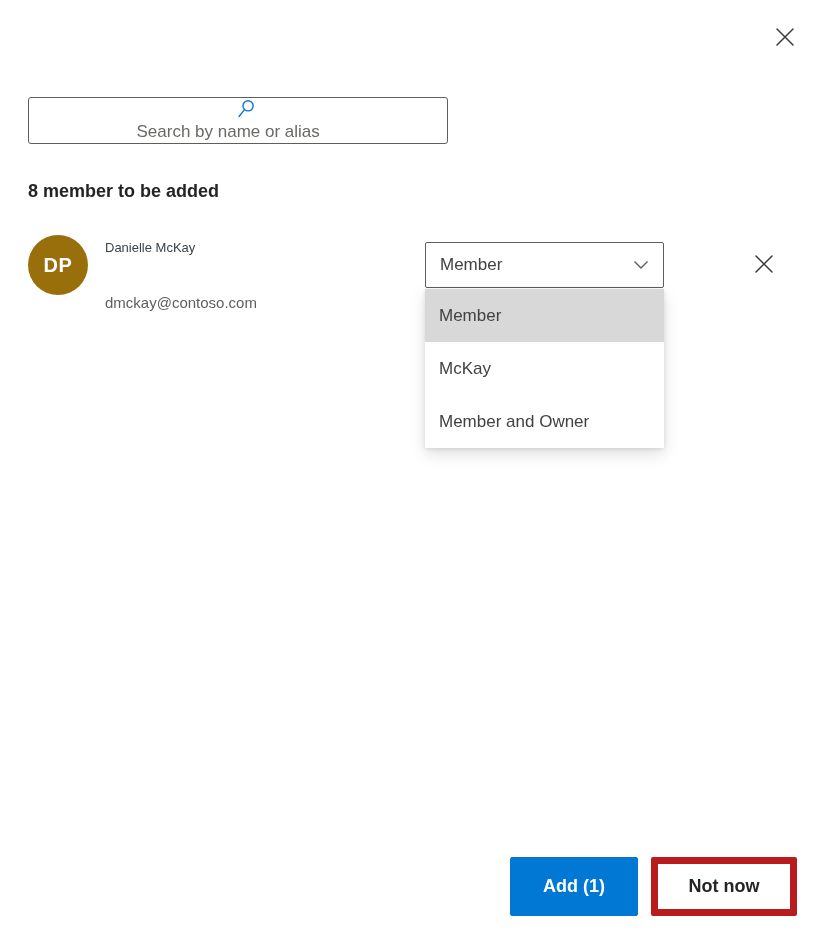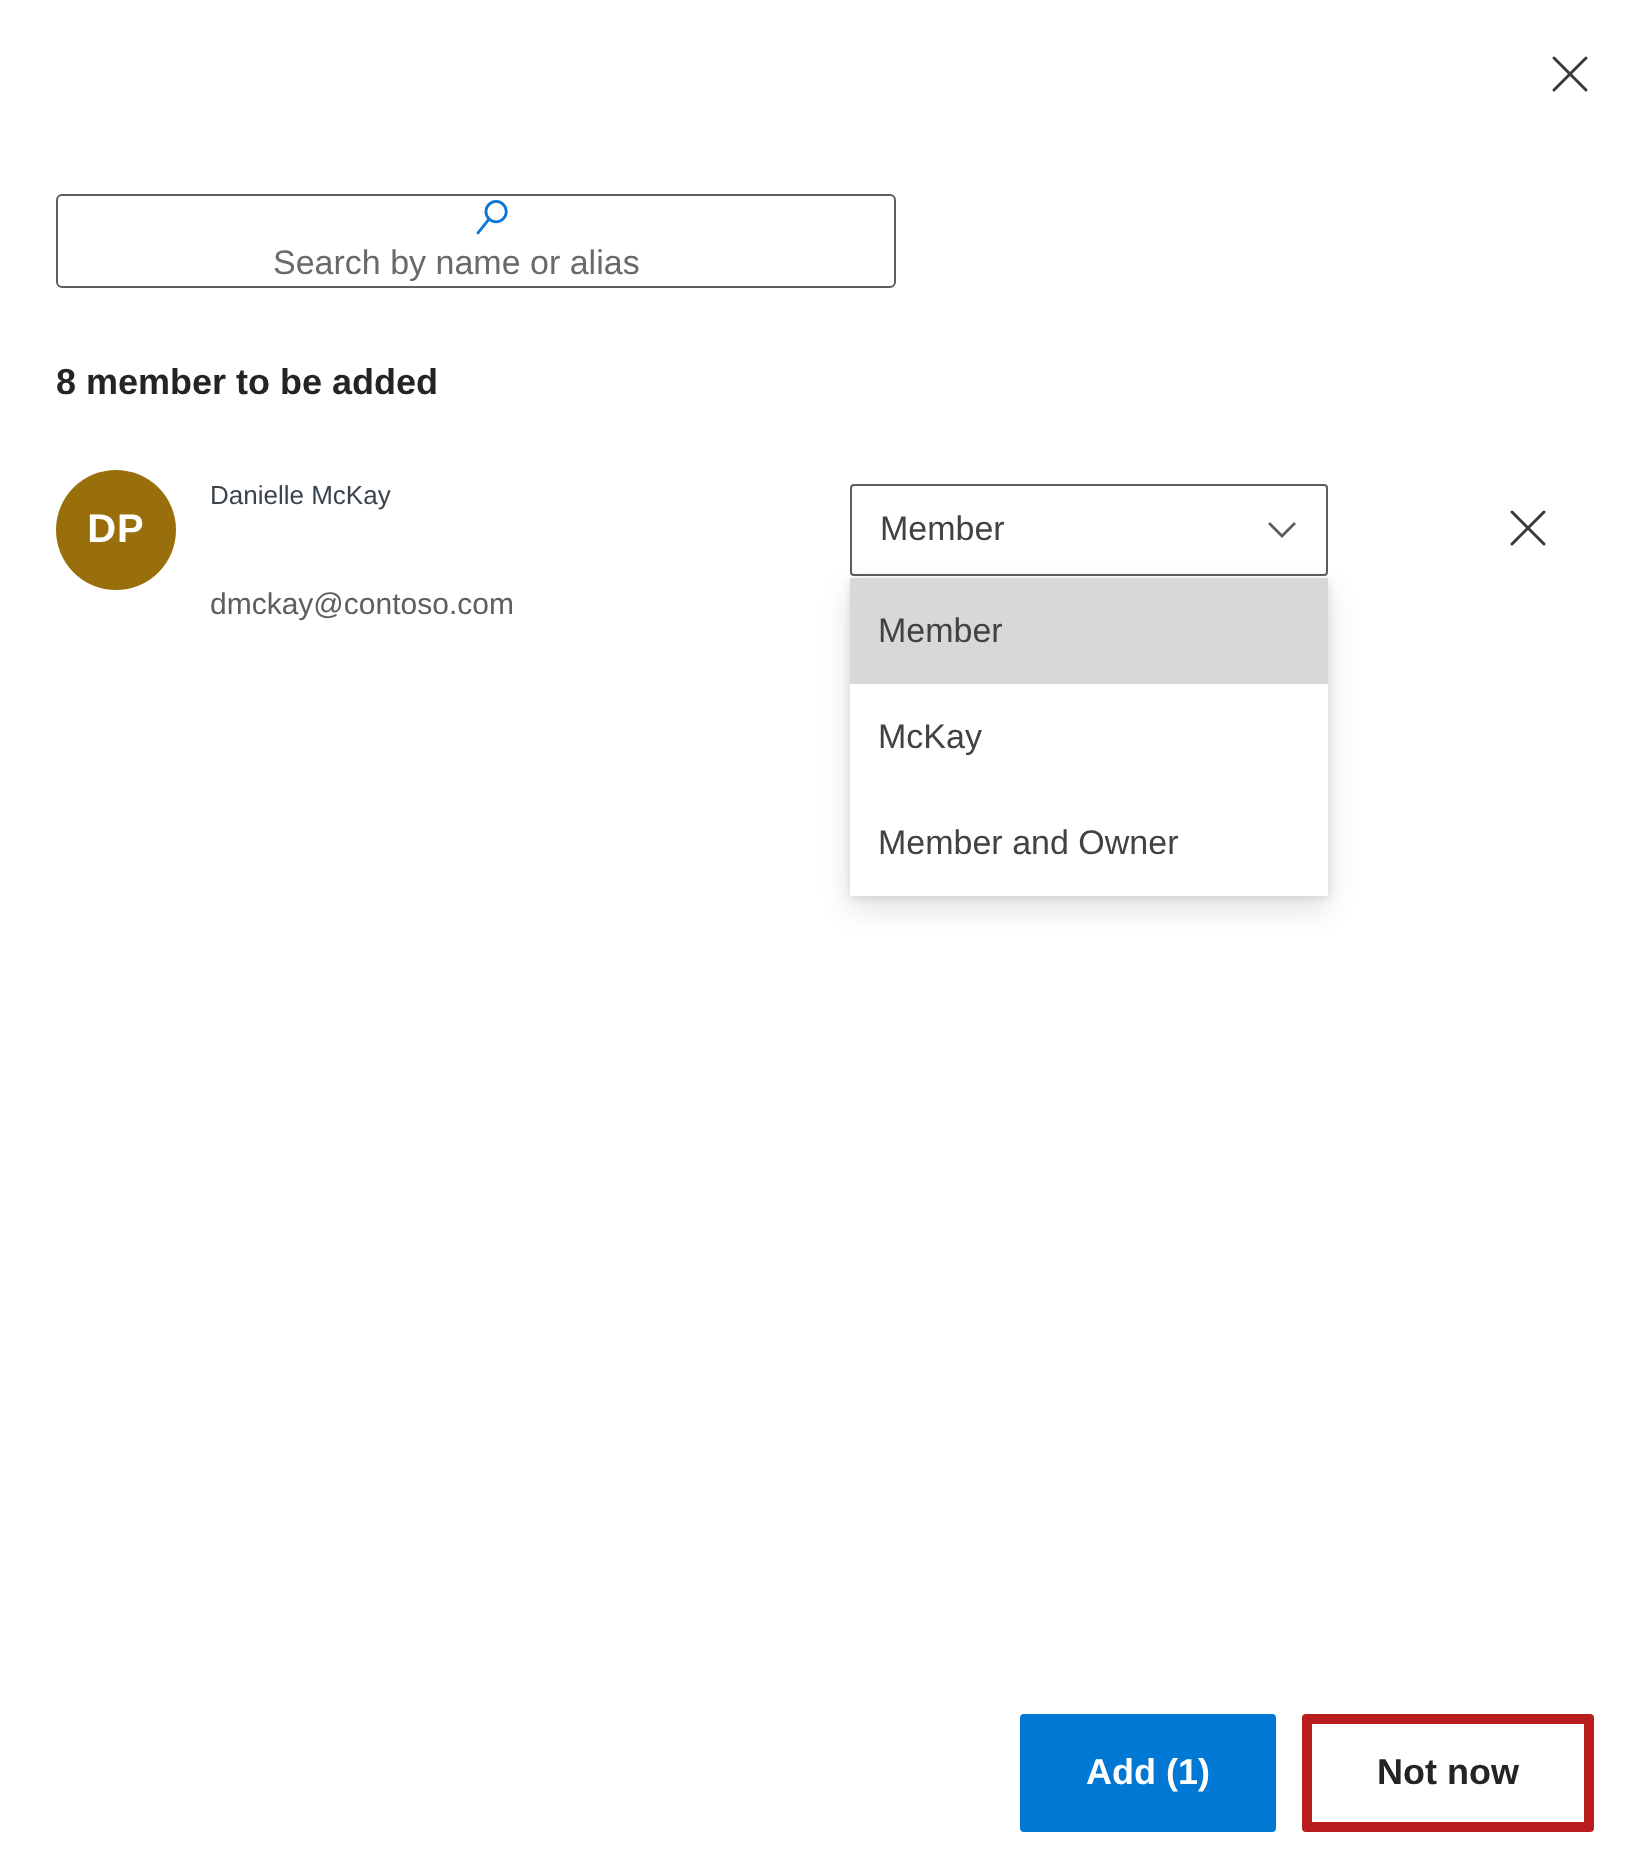--- a/index.html
+++ b/index.html
@@ -187,21 +187,21 @@
     left: 510px;
     width: 128px;
     background: var(--accent, #0078d4);
     border: 1px solid var(--accent, #0078d4);
     color: #ffffff;
   }
   .btn-secondary {
     left: 651px;
     width: 146px;
     background: #ffffff;
-    border: 5px solid #b91c1c;
+    border: 7px solid #b91c1c;
     color: #242424;
   }
 </style>
 </head>
 <body>
 
 <div class="dialog">
 
 
   <button class="close-btn" aria-label="Close">

